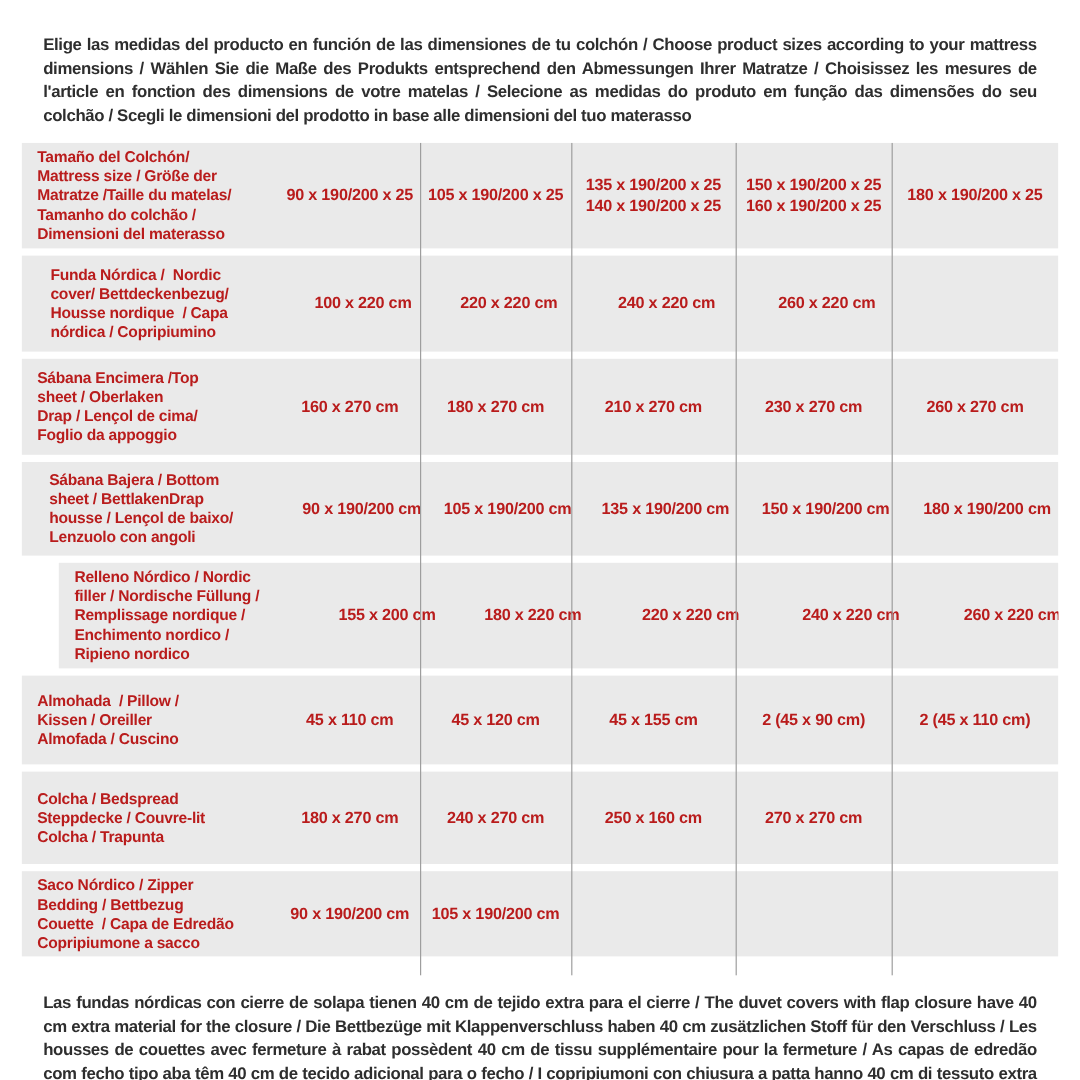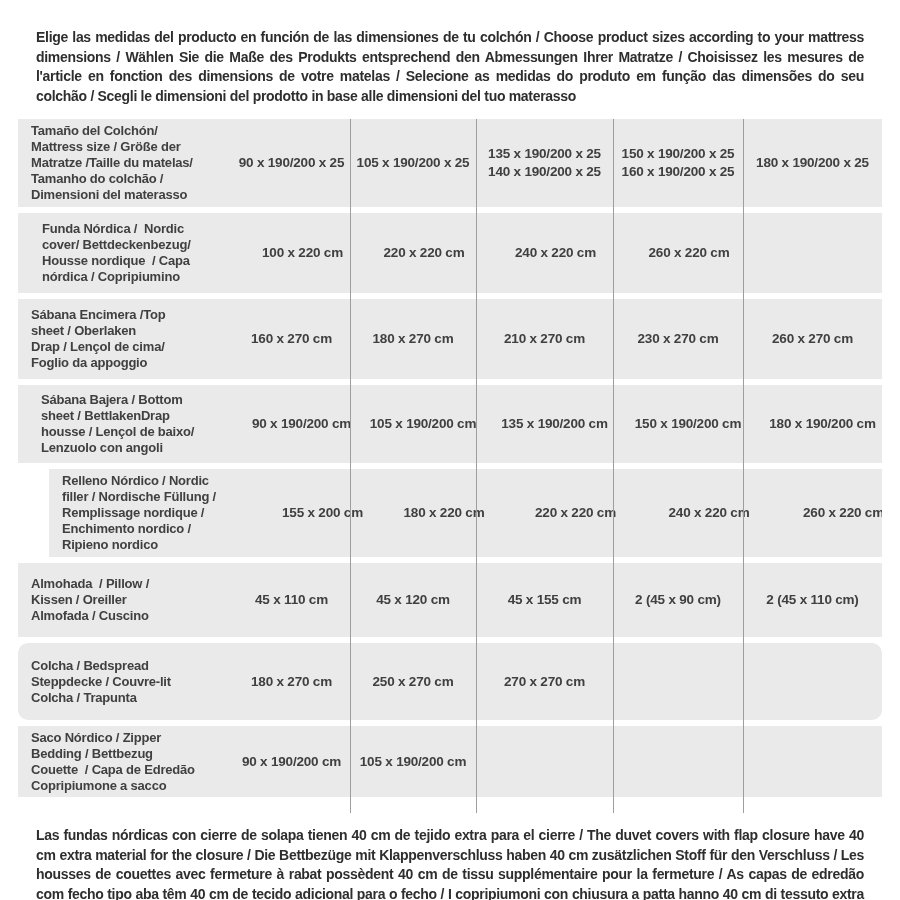--- a/index.html
+++ b/index.html
@@ -39,27 +39,27 @@
     grid-template-columns: 215px 117px 126px 137px 130px 139px;
     background: #eaeaea;
     margin-bottom: 6px;
   }
   .r1 { height: 88px; }
   .r2 { height: 80px; padding-left: 11px; }
   .r3 { height: 80px; }
   .r4 { height: 78px; padding-left: 10px; }
   .r5 { height: 88px; margin-left: 31px; }
   .r6 { height: 74px; }
-  .r7 { height: 77px; border-radius: 10px; }
+  .r7 { height: 77px; }
   .r8 { height: 71px; margin-bottom: 16px; }
 
   .cell {
     display: flex;
     align-items: center;
-    color: #404040;
+    color: #b91c1c;
     font-weight: bold;
   }
   .cell.label {
     padding-left: 13px;
     font-size: 13px;
     line-height: 16px;
     letter-spacing: -0.2px;
     white-space: pre;
   }
   .cell.val {
@@ -164,21 +164,22 @@
       <div class="cell val">45 x 155 cm</div>
       <div class="cell val">2 (45 x 90 cm)</div>
       <div class="cell val">2 (45 x 110 cm)</div>
     </div>
 
     <div class="t-row r7">
       <div class="cell label">Colcha / Bedspread
 Steppdecke / Couvre-lit
 Colcha / Trapunta</div>
       <div class="cell val">180 x 270 cm</div>
-      <div class="cell val">250 x 270 cm</div>
+      <div class="cell val">240 x 270 cm</div>
+      <div class="cell val">250 x 160 cm</div>
       <div class="cell val">270 x 270 cm</div>
     </div>
 
     <div class="t-row r8">
       <div class="cell label">Saco Nórdico / Zipper
 Bedding / Bettbezug
 Couette  / Capa de Edredão
 Copripiumone a sacco</div>
       <div class="cell val">90 x 190/200 cm</div>
       <div class="cell val">105 x 190/200 cm</div>

